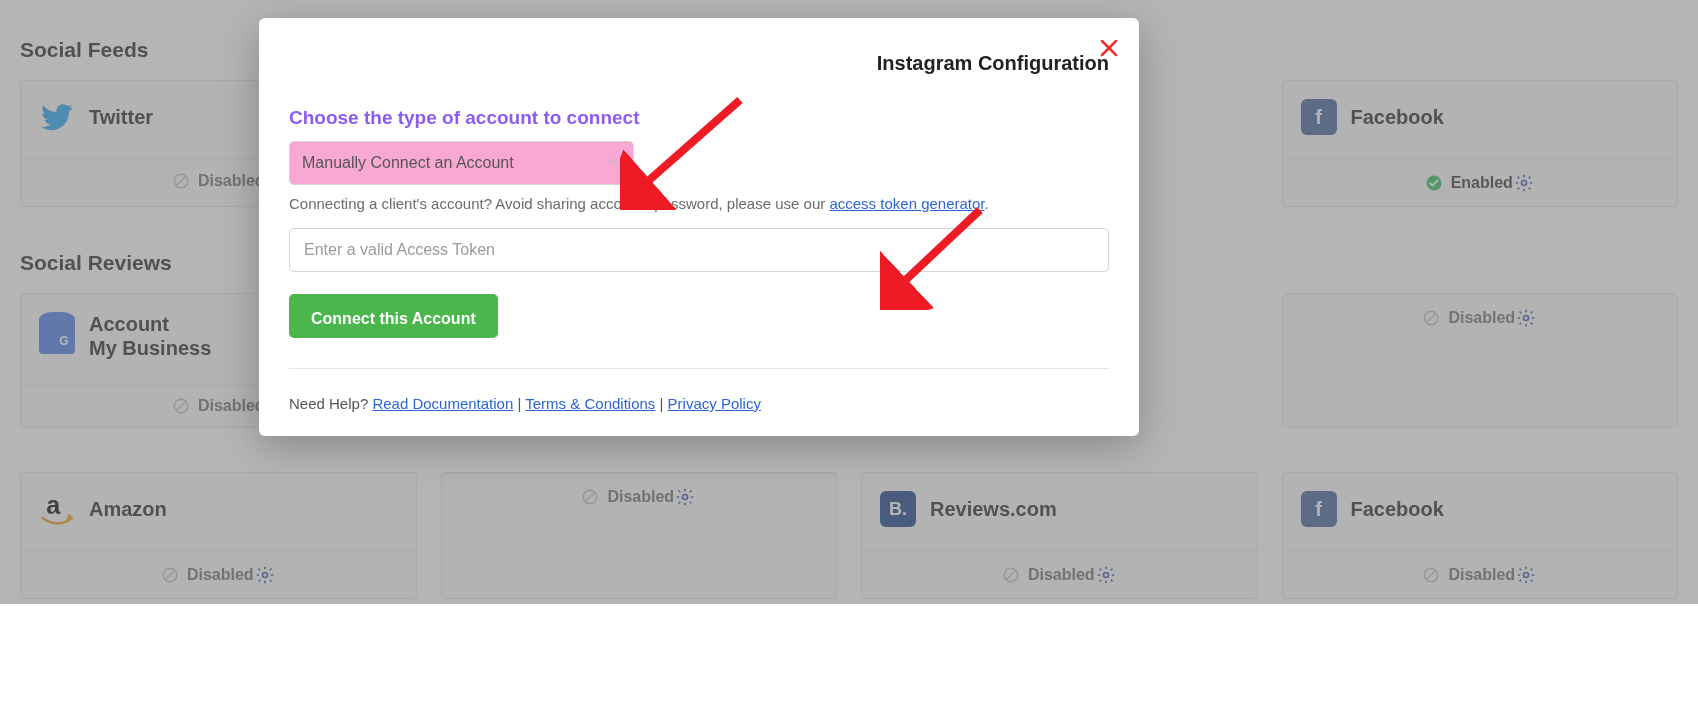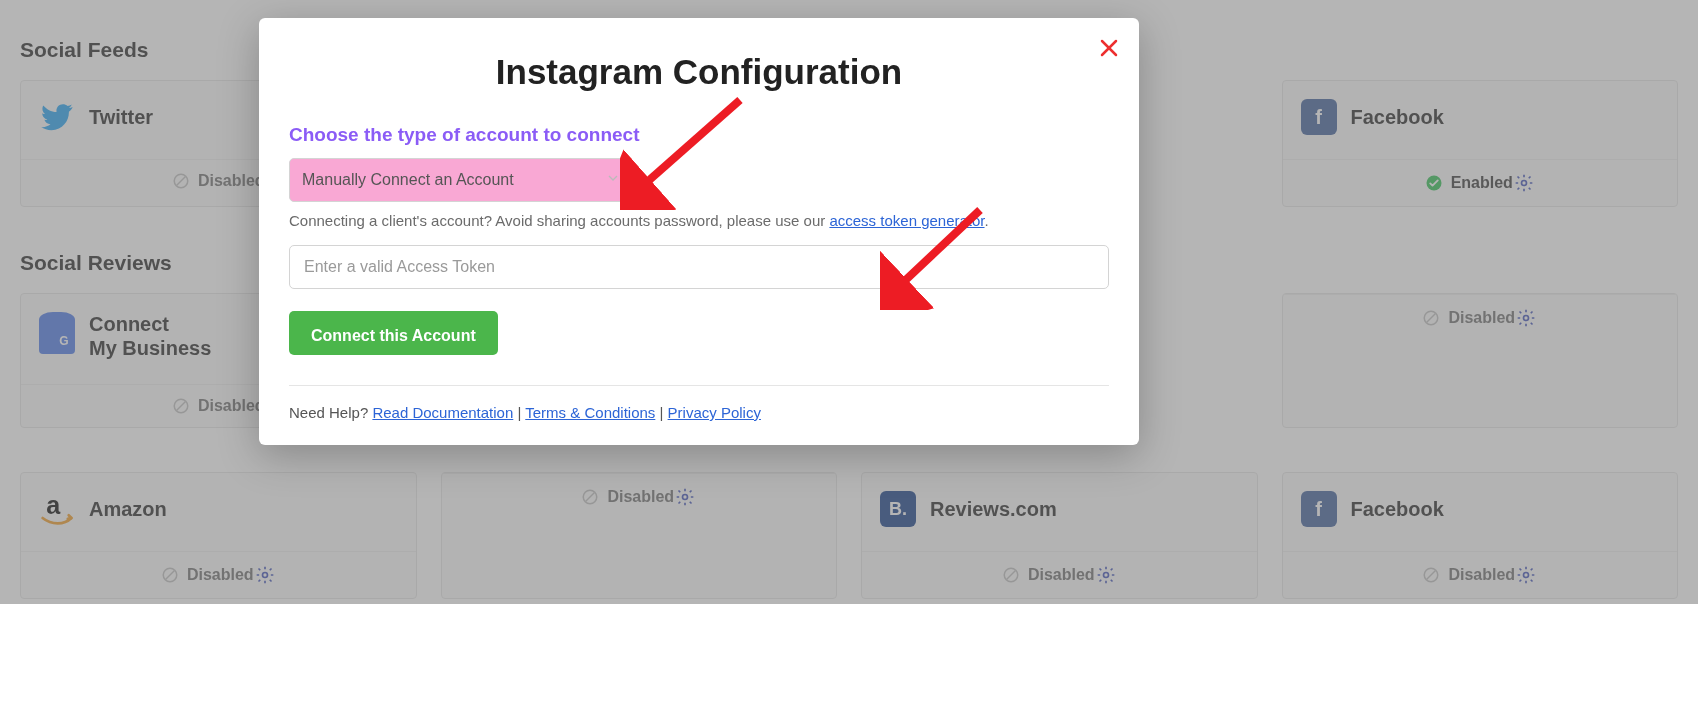--- a/index.html
+++ b/index.html
@@ -48,21 +48,21 @@
     background: rgba(120,120,120,0.55);
   }
 
   .modal {
     position: absolute; left: 259px; top: 18px;
     width: 880px; background: #fff; border-radius: 6px;
     box-shadow: 0 10px 40px rgba(0,0,0,0.25);
     padding: 0 0 24px 0;
   }
   .modal-close { position:absolute; right:18px; top:18px; cursor:pointer; }
-  .modal-title { text-align:center; font-size:35px; font-weight:700; color:#222; padding: 34px 30px 10px; }
+  .modal-title { text-align:right; font-size:20px; font-weight:700; color:#222; padding: 34px 30px 10px; }
   .modal-body { padding: 8px 30px 0; }
   .mlabel { font-size:19px; font-weight:600; color:#8b5cf6; margin: 14px 0 12px; }
   .select {
     width: 345px; height: 44px; border:1px solid #d4d4d4; border-radius:5px;
     display:flex; align-items:center; justify-content:space-between; padding:0 12px;
     color:#555; font-size:16px; background:#f9a8d4; cursor:pointer;
   }
   .highlight-box {
     display:inline-flex; align-items:center; gap:6px;
     border:3px solid #e4352b; border-radius:4px; padding:3px 8px 3px 4px;
@@ -73,21 +73,21 @@
   .hint a, .hint .lk{ color:#2c64d6; text-decoration:underline; cursor:pointer;}
   .input {
     width: 100%; height:44px; border:1px solid #d4d4d4; border-radius:5px;
     padding:0 14px; font-size:16px; color:#333; margin-top:16px;
   }
   .input::placeholder{ color:#9a9a9a; }
   .primary-btn{
     margin-top:22px; background:#4bb64b; color:#fff; border:none; border-radius:5px;
     height:44px; padding:16px 22px; font-size:16px; font-weight:700; cursor:pointer;
   }
-  .mfooter{ margin:30px 30px 0; border-top:1px solid #e5e5e5; padding-top:18px; color:#555; font-size:15px;}
+  .mfooter{ margin:30px 30px 0; border-top:1px solid #e5e5e5; padding-top:26px; color:#555; font-size:15px;}
   .mfooter a{ color:#2c64d6; text-decoration:underline; cursor:pointer;}
 
   
   .arrow { position:absolute; pointer-events:none; }
 
   
   .sec1 { padding-top: 38px; }
   .sec2 { padding-top: 0px; }
 
   
@@ -160,21 +160,21 @@
     <div class="section-title">Social Reviews</div>
     <div class="grid">
       <div class="row">
 
         <div class="card">
           <div class="card-top">
             <span class="brand gmb">
                 <span>G</span>
               </span>
             <div class="card-name">
-               <span>Connect</span><span class="sub">My Business</span>
+               <span>Account</span><span class="sub">My Business</span>
             </div>
           </div>
           <div class="card-bottom">
             <div class="status">
               <span class="icon xs">
                   <svg viewBox="0 0 24 24" width="18" height="18" fill="none" class="muted-stroke" stroke-width="2">
                     <circle cx="12" cy="12" r="9"></circle>
                     <line x1="6" y1="18" x2="18" y2="6"></line>
                   </svg>
                 </span>

